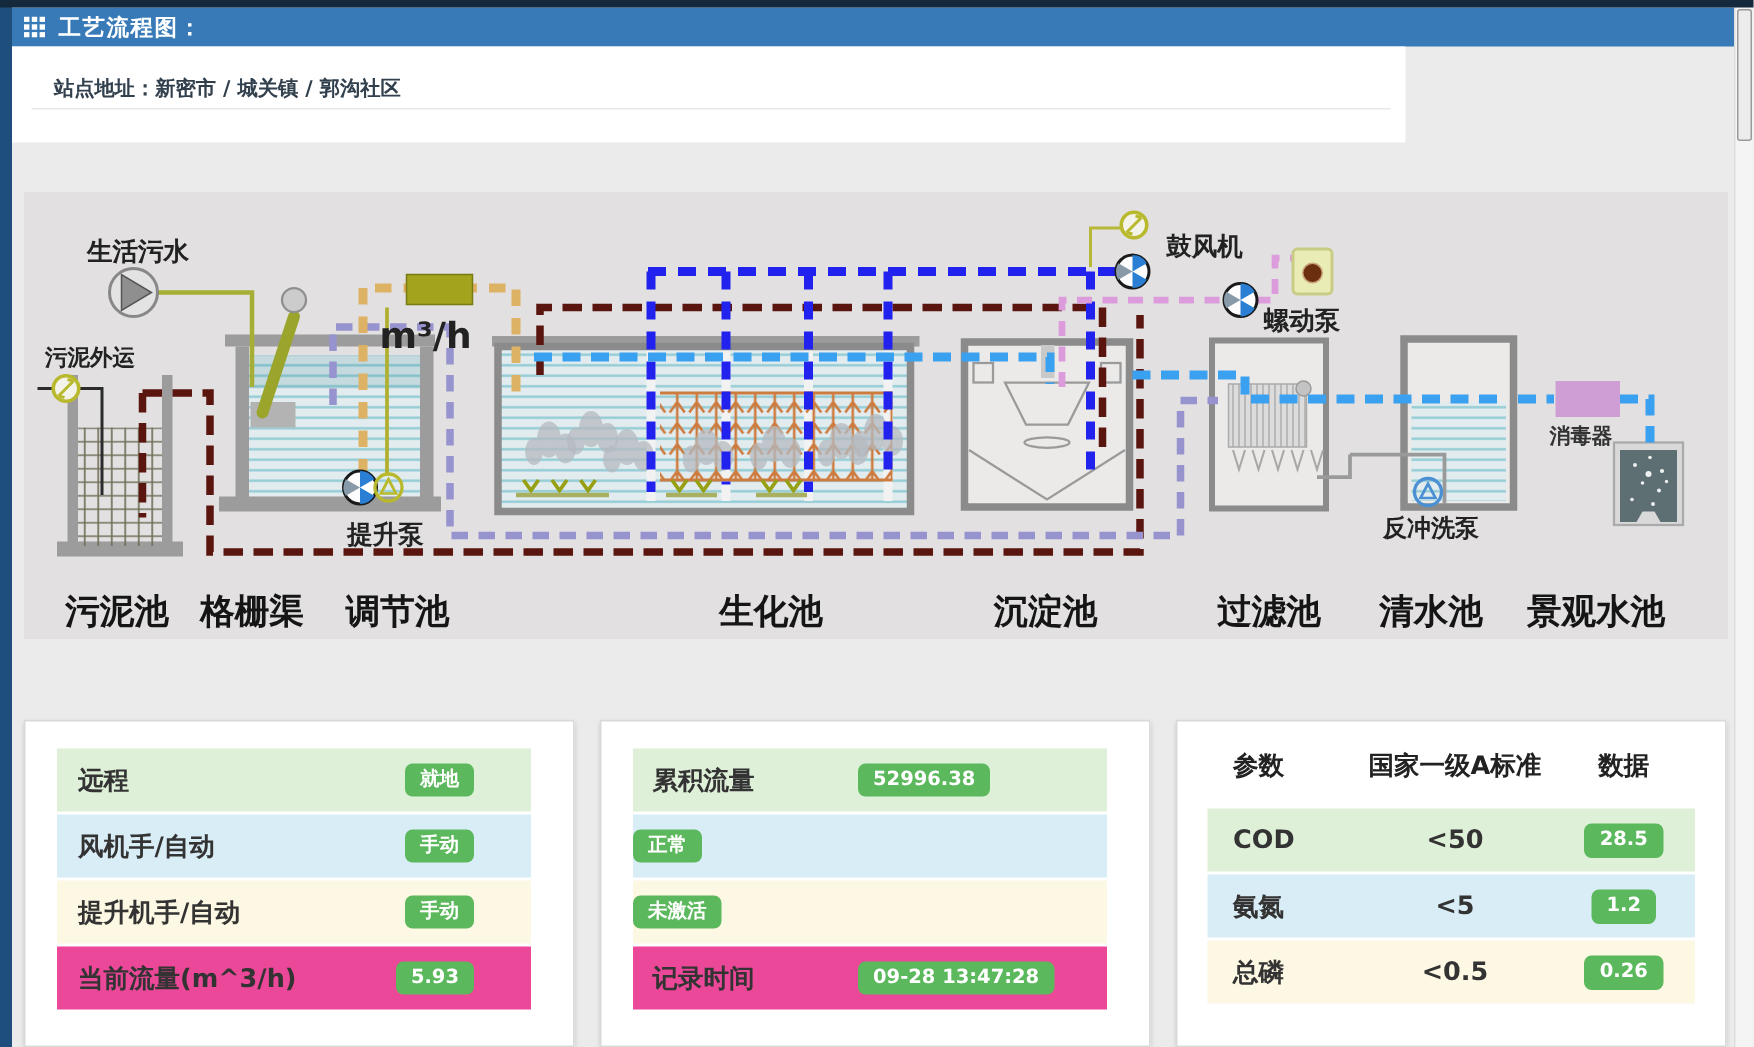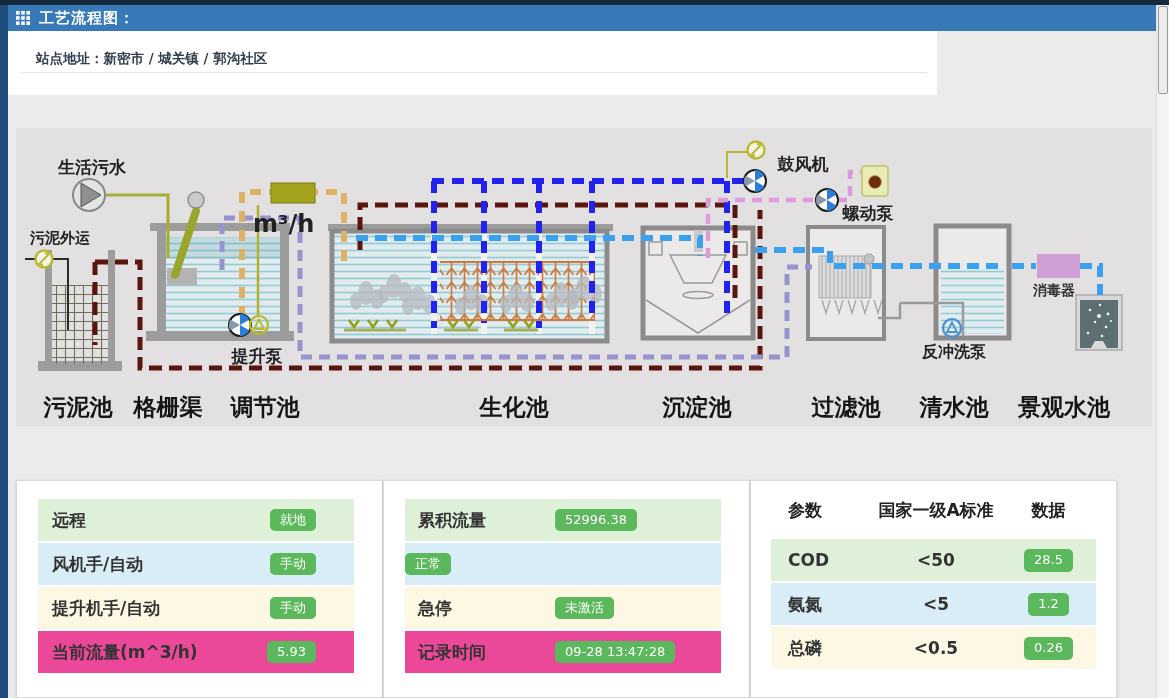--- a/index.html
+++ b/index.html
@@ -10,29 +10,29 @@
   .scrollbar{position:absolute;right:0;top:5px;width:12px;height:693px;background:#f4f4f4;border-left:1px solid #ddd;z-index:8}
   .scroll-thumb{margin:1px;height:86px;background:#ececec;border:1px solid #999;border-radius:2px}
   .header-bar{position:absolute;left:8px;top:5px;width:1149px;height:26px;background:#377ab7;
       display:flex;align-items:center;padding-left:8px;box-sizing:border-box;color:#fff}
   .header-bar .grid-ico{margin-right:9px;display:inline-block;line-height:0}
   .header-title{font-size:15px;font-weight:bold;letter-spacing:1px}
   .crumb-panel{position:absolute;left:8px;top:31px;width:929px;height:64px;background:#ffffff}
   .crumb-text{position:absolute;left:28px;top:19px;font-size:13.5px;font-weight:bold;color:#32404e}
   .crumb-rule{position:absolute;left:13px;right:10px;top:41px;border-top:1px solid #e7e7e7}
   .diagram-panel{position:absolute;left:16px;top:128px;width:1136px;height:298px;background:#e2e0e0}
-  .cards{position:absolute;left:16px;top:480px;display:flex;}
+  .cards{position:absolute;left:16px;top:480px;display:flex;gap:17px}
   .card{width:367px;height:218px;background:#fff;border:1px solid #d9d9d9;
         box-shadow:0 1px 3px rgba(0,0,0,.15);box-sizing:border-box}
   .tbl{margin:18px 28px 0 21px}
   .card3 .tbl{margin:18px 20px 0 20px}
   .trow{height:42px;margin-bottom:2px;display:flex;align-items:center;font-size:17px;font-weight:bold;color:#333}
   .success{background:#dff0d8}.info{background:#d9edf7}.warning{background:#fcf8e3}.danger{background:#ec4899}
   .badge{display:inline-block;background:#5cb85c;border-radius:5px;color:#fff;
-         font-size:13px;font-weight:normal;padding:4px 10px;line-height:1.15;white-space:nowrap}
+         font-size:13px;font-weight:bold;padding:4px 10px;line-height:1.15;white-space:nowrap}
   .card1 .trow{justify-content:space-between;padding:0 38px 0 14px}
   .card2 .tlabel{width:150px;box-sizing:border-box;padding-left:13px;flex:0 0 150px}
   .thead{display:flex;height:40px;align-items:flex-start;font-size:17px;font-weight:bold;color:#222}
   .c1{width:100px;box-sizing:border-box;padding-left:17px}
   .c2{width:130px;text-align:center}
   .c3{flex:1;text-align:center}
   svg text{font-family:"DejaVu Sans","Liberation Sans",sans-serif}
   .stage-lbl{font-size:23px;font-weight:bold;fill:#151515}
   .eq-lbl{font-size:17px;font-weight:bold;fill:#222}
   .eq-lbl-sm{font-size:14px;font-weight:bold;fill:#333}
@@ -286,21 +286,20 @@
   <div class="card card2">
     <div class="tbl">
       <div class="trow success">
         <span class="tlabel">累积流量</span>
         <span class="badge">52996.38</span>
       </div>
       <div class="trow info">
         <span class="badge">正常</span>
       </div>
       <div class="trow warning">
-        <span class="tlabel">急停</span>
         <span class="badge">未激活</span>
       </div>
       <div class="trow danger">
         <span class="tlabel">记录时间</span>
         <span class="badge">09-28 13:47:28</span>
       </div>
     </div>
   </div>
 
   <div class="card card3">

